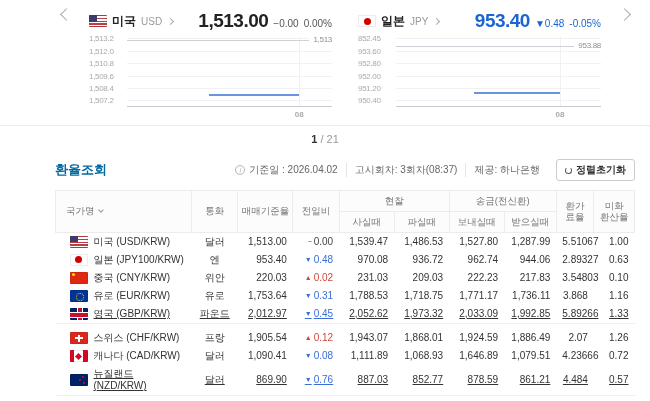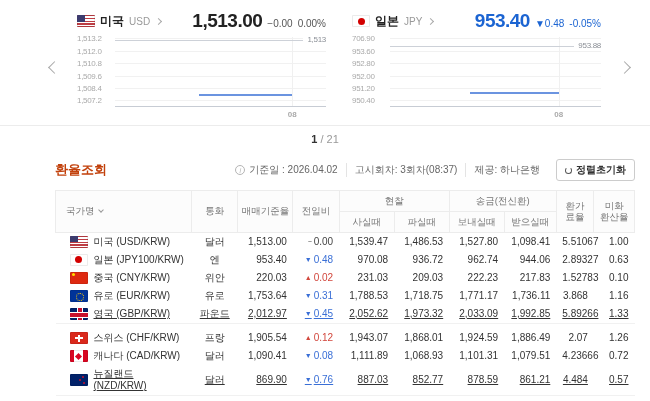--- a/index.html
+++ b/index.html
@@ -1,20 +1,20 @@
 <!DOCTYPE html>
 <html><head>
 <meta charset="utf-8">
 <style>
   * { box-sizing: border-box; margin: 0; padding: 0; }
   html,body { width:650px; height:401px; background:#fff; overflow:hidden;
     font-family:"Liberation Sans", sans-serif; color:#333; }
 
   
-  .top { display:flex; align-items:center; padding:10px 16px 0 44px; }
+  .top { display:flex; align-items:flex-start; padding:10px 16px 0 44px;margin-left:12px; }
   .chev-btn { width:20px; display:flex; align-items:center; justify-content:center; cursor:pointer; }
   .chev { width:9px; height:9px; border-left:1.5px solid #a8a8a8; border-bottom:1.5px solid #a8a8a8; }
   .chev.left  { transform:rotate(45deg); }
   .chev.right { transform:rotate(225deg); }
 
   .chart-card { flex:1; margin:0 13px; position:relative; }
   .chart-head { display:flex; justify-content:space-between; align-items:baseline; margin-bottom:5px; }
   .chart-title { display:flex; align-items:center; gap:5px; font-size:12px; font-weight:bold; color:#222; cursor:pointer; }
   .chart-code { font-size:10px; color:#999; font-weight:normal; }
   .title-chev { width:5px; height:5px; border-right:1.2px solid #aaa; border-top:1.2px solid #aaa; transform:rotate(45deg); margin-left:1px; }
@@ -34,21 +34,21 @@
   .x-label { position:absolute; bottom:-13px; transform:translateX(-50%); font-size:8px; color:#aaa;font-weight:bold; }
 
   
   .divider { border-top:1px solid #ececec; }
   .pager { text-align:center; font-size:11px; color:#999; padding:7px 0 8px; }
   .pager b { color:#333; }
 
   
   .rates { padding:6px 15px 0 55px; }
   .rates-head { display:flex; justify-content:space-between; align-items:center; margin-bottom:9px; }
-  .rates-title { font-size:13px; font-weight:bold; color:#c2410c; }
+  .rates-title { font-size:13px; font-weight:bold; color:#0369a1; }
   .meta { display:flex; align-items:center; font-size:10px; color:#666; }
   .meta-item { padding:0 8px; border-left:1px solid #e4e4e4; white-space:nowrap; display:flex; align-items:center; }
   .meta-item:first-child { border-left:none; }
   .info-ico { display:inline-block; width:10px; height:10px; border:1px solid #b5b5b5; border-radius:50%;
     color:#b5b5b5; font-size:7px; line-height:9px; text-align:center; margin-right:4px; font-style:italic; }
   .reset-btn { margin-left:8px; border:1px solid #ccc; border-radius:3px; background:#fff; font-size:10px; font-weight:bold;
     color:#333; padding:3px 8px; display:flex; align-items:center; gap:4px; cursor:pointer; font-family:inherit; }
   .reset-ico { width:7px; height:7px; border:1.3px solid #555; border-radius:50%; border-top-color:transparent; display:inline-block; }
 
   
@@ -138,21 +138,21 @@
         <span>일본</span>
         <span class="chart-code">JPY</span>
         <span class="title-chev"></span>
       </div>
       <div class="chart-price-wrap clr-down">
         <span class="chart-price">953.40</span><span class="chart-chg">▼0.48</span><span class="chart-chg">-0.05%</span>
       </div>
     </div>
     <div class="plot">
         <div class="gridline" style="top: 2%;"></div>
-        <div class="tick-label" style="top: 2%;">706.90</div>
+        <div class="tick-label" style="top: 2%;">852.45</div>
         <div class="gridline" style="top: 20%;"></div>
         <div class="tick-label" style="top: 20%;">953.60</div>
         <div class="gridline" style="top: 38%;"></div>
         <div class="tick-label" style="top: 38%;">952.80</div>
         <div class="gridline" style="top: 56%;"></div>
         <div class="tick-label" style="top: 56%;">952.00</div>
         <div class="gridline" style="top: 74%;"></div>
         <div class="tick-label" style="top: 74%;">951.20</div>
         <div class="gridline" style="top: 92%;"></div>
         <div class="tick-label" style="top: 92%;">950.40</div>
@@ -233,21 +233,21 @@
               <span class="flag flag-us"></span>
               <span>미국 (USD/KRW)</span>
             </div>
           </td>
     <td class="ta-c">달러</td>
     <td class="ta-r">1,513.00</td>
     <td class="ta-r chg-flat"><span class="arr">−</span><span class="val">0.00</span></td>
     <td class="ta-r">1,539.47</td>
     <td class="ta-r">1,486.53</td>
     <td class="ta-r">1,527.80</td>
-    <td class="ta-r">1,098.41</td>
+    <td class="ta-r">1,287.99</td>
     <td class="ta-r">5.51067</td>
     <td class="ta-r">1.00</td>
   </tr>
         <tr>
     <td>
             <div class="td-country">
               <span class="flag flag-jp"></span>
               <span>일본 (JPY100/KRW)</span>
             </div>
           </td>
@@ -268,21 +268,21 @@
               <span>중국 (CNY/KRW)</span>
             </div>
           </td>
     <td class="ta-c">위안</td>
     <td class="ta-r">220.03</td>
     <td class="ta-r chg-up"><span class="arr">▲</span><span class="val">0.02</span></td>
     <td class="ta-r">231.03</td>
     <td class="ta-r">209.03</td>
     <td class="ta-r">222.23</td>
     <td class="ta-r">217.83</td>
-    <td class="ta-r">1.52783</td>
+    <td class="ta-r">3.54803</td>
     <td class="ta-r">0.10</td>
   </tr>
         <tr>
     <td>
             <div class="td-country">
               <span class="flag flag-eu"></span>
               <span>유로 (EUR/KRW)</span>
             </div>
           </td>
     <td class="ta-c">유로</td>
@@ -341,21 +341,21 @@
             <div class="td-country">
               <span class="flag flag-ca"></span>
               <span>캐나다 (CAD/KRW)</span>
             </div>
           </td>
     <td class="ta-c">달러</td>
     <td class="ta-r">1,090.41</td>
     <td class="ta-r chg-down"><span class="arr">▼</span><span class="val">0.08</span></td>
     <td class="ta-r">1,111.89</td>
     <td class="ta-r">1,068.93</td>
-    <td class="ta-r">1,101.31</td>
+    <td class="ta-r">1,646.89</td>
     <td class="ta-r">1,079.51</td>
     <td class="ta-r">4.23666</td>
     <td class="ta-r">0.72</td>
   </tr>
         <tr>
     <td>
             <div class="td-country">
               <span class="flag flag-nz"></span>
               <span>뉴질랜드 (NZD/KRW)</span>
             </div>

